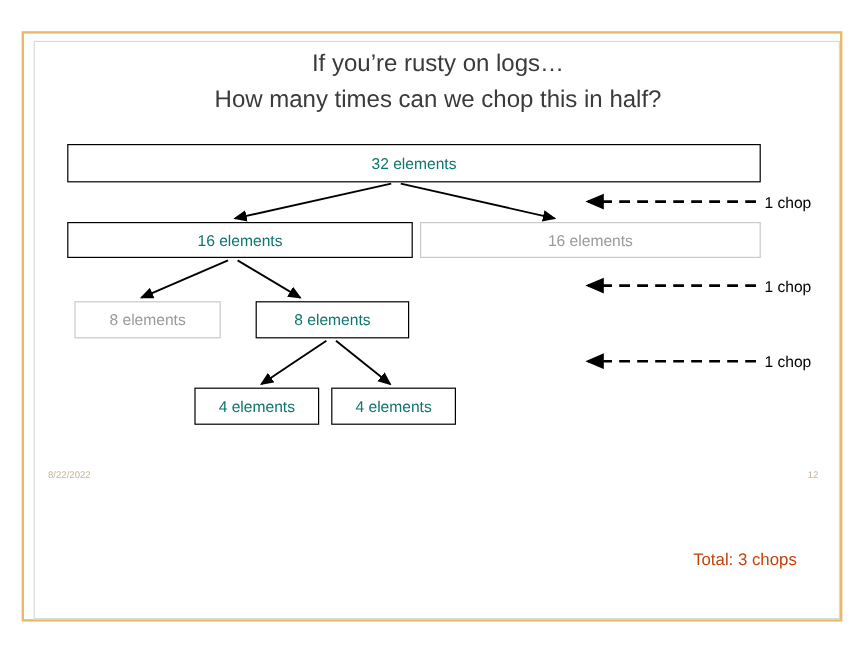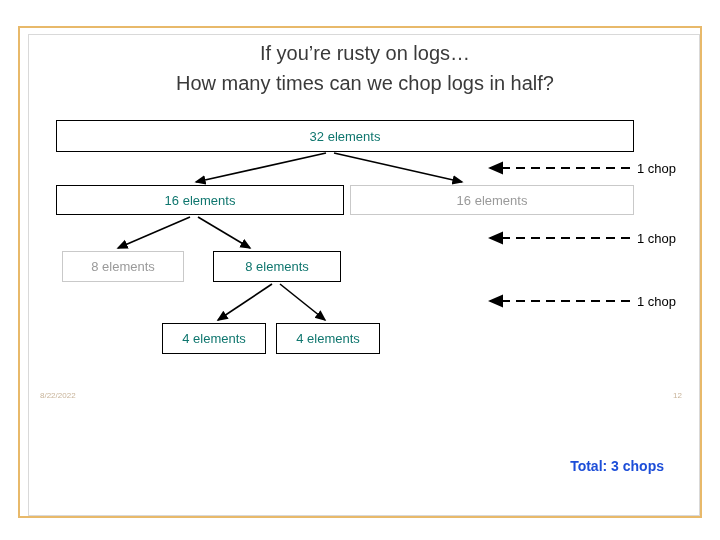--- a/index.html
+++ b/index.html
@@ -93,22 +93,22 @@
   #chop-2 { left: 637px; top: 231px; }
   #chop-3 { left: 637px; top: 294px; }
 
   #total-label {
     position: absolute;
     left: 452px;
     top: 458px;
     width: 212px;
     text-align: right;
     font-size: 14px;
-    font-weight: bold;
-    color: #1d4ed8;
+    font-weight: normal;
+    color: #c2410c;
   }
 
   
   .footer-text {
     position: absolute;
     bottom: 24px;
     font-size: 8px;
     color: #c8b49a;
     white-space: nowrap;
   }
@@ -127,21 +127,21 @@
 </head>
 <body>
 
 <div id="content">
 
   <div id="slide-frame"></div>
   <div id="slide-inner"></div>
 
   <div class="title-block">
     <div class="title-line1">If you’re rusty on logs…</div>
-    <div class="title-line2"><span>How many times can we chop logs in </span><span class="underline">half</span><span>?</span></div>
+    <div class="title-line2"><span>How many times can we chop this in </span><span class="underline">half</span><span>?</span></div>
   </div>
 
   <svg class="overlay" viewBox="0 0 720 540">
     <defs>
       <marker id="arrowhead" markerWidth="7" markerHeight="7" refX="6" refY="3" orient="auto">
         <path d="M0,0 L7,3 L0,6 z" fill="#000000"></path>
       </marker>
     </defs>
 
     <line x1="326" y1="153" x2="196" y2="182" stroke="#000000" stroke-width="1.6" marker-end="url(#arrowhead)"></line>

